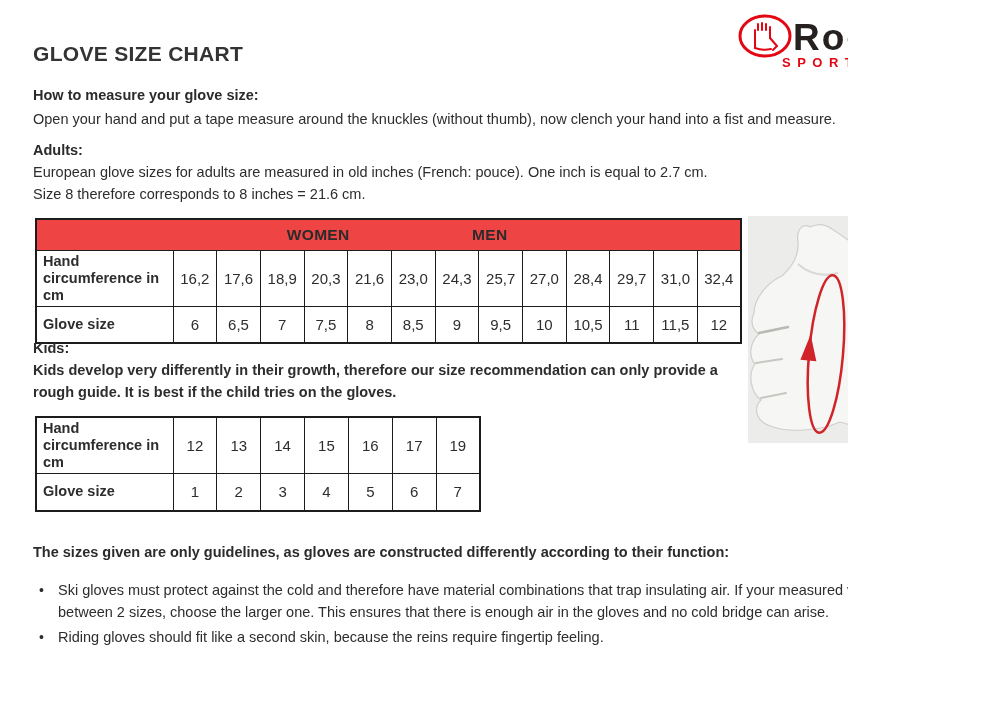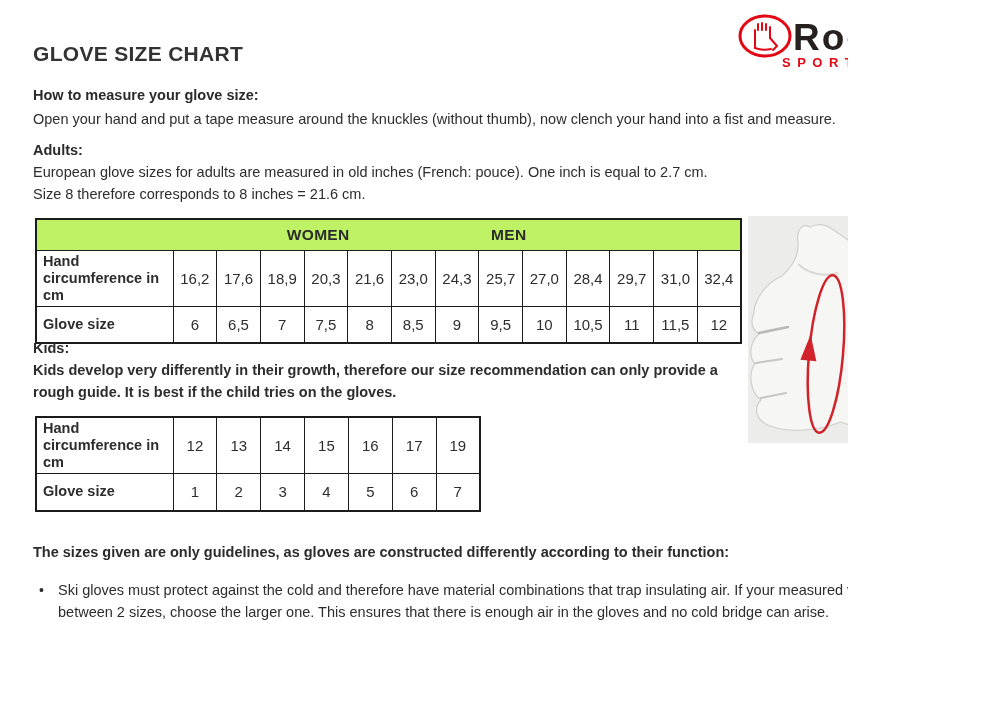--- a/index.html
+++ b/index.html
@@ -33,28 +33,28 @@
     position: absolute; border-collapse: collapse; table-layout: fixed;
     border: 2px solid #1c1c1c; background: #fff;
   }
   .adults-table { left: 35px; top: 218px; width: 707px; }
   .kids-table   { left: 35px; top: 416px; width: 446px; }
   .sizes-table td {
     border: 1px solid #1c1c1c; text-align: center;
     font-size: 15px; color: #2d2d2d; padding: 0;
   }
   .sizes-table .group-cell {
-    background: #bef264; height: 31px; position: relative;
+    background: #ef4444; height: 31px; position: relative;
   }
   .group-cell span {
     position: absolute; top: 50%; transform: translate(-50%, -50%);
     font-weight: 700; font-size: 15.5px; color: #2b2b2b; letter-spacing: 0.3px;
   }
   .gh-women { left: 40%; }
-  .gh-men   { left: 64.4%; margin-left: 19px; }
+  .gh-men   { left: 64.4%; }
   .gh-kids  { left: 60.8%; }
   .sizes-table .label-cell {
     text-align: left; font-weight: 700; padding: 2px 4px 2px 6px;
     line-height: 17px; font-size: 14.5px;
   }
   .sizes-table .circ-row td { height: 37px; }
   .sizes-table .size-row td { height: 37px; }
 
   
   .hand-figure { position: absolute; left: 748px; top: 216px; width: 217px; height: 227px; }
@@ -243,16 +243,17 @@
       <td>6</td>
       <td>7</td>
     </tr>
   </tbody>
     </table>
 
   <div class="tblock guidelines">
     <h3 class="nowrap">The sizes given are only guidelines, as gloves are constructed differently according to their function:</h3>
     <ul>
       <li>Ski gloves must protect against the cold and therefore have material combinations that trap insulating air. If your measured value is between 2 sizes, choose the larger one. This ensures that there is enough air in the gloves and no cold bridge can arise.</li>
+      <li>Riding gloves should fit like a second skin, because the reins require fingertip feeling.</li>
     </ul>
   </div>
 
 </div>
 
 </body></html>

